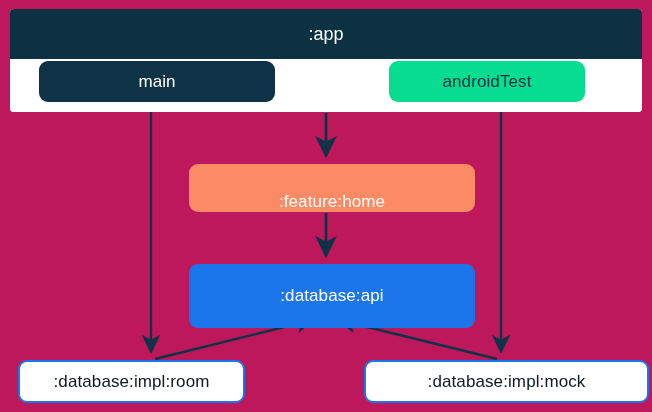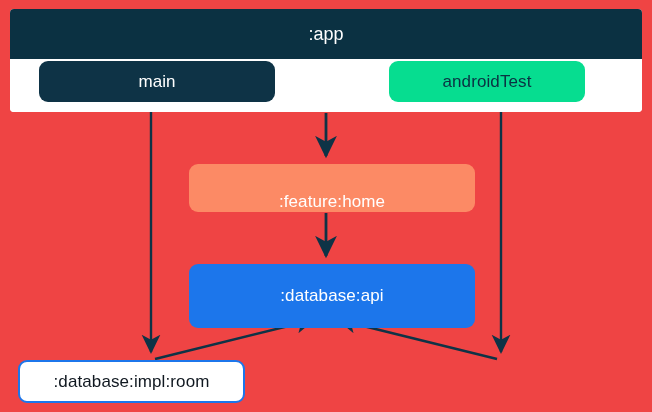--- a/index.html
+++ b/index.html
@@ -10,21 +10,21 @@
   body {
     width: 652px;
     height: 412px;
     font-family: "Liberation Sans", sans-serif;
     overflow: hidden;
   }
   #canvas {
     position: relative;
     width: 652px;
     height: 412px;
-    background: #ef4444;
+    background: #be185d;
   }
   svg.edges {
     position: absolute;
     left: 0;
     top: 0;
     width: 652px;
     height: 412px;
     pointer-events: none;
   }
   .node {
@@ -161,14 +161,17 @@
   </div>
 
   <div class="node node-database-api">
     <span>:database:api</span>
   </div>
 
   <div class="node node-impl-room">
     <span>:database:impl:room</span>
   </div>
 
+  <div class="node node-impl-mock">
+    <span>:database:impl:mock</span>
+  </div>
 
 </div>
 
 </body></html>

